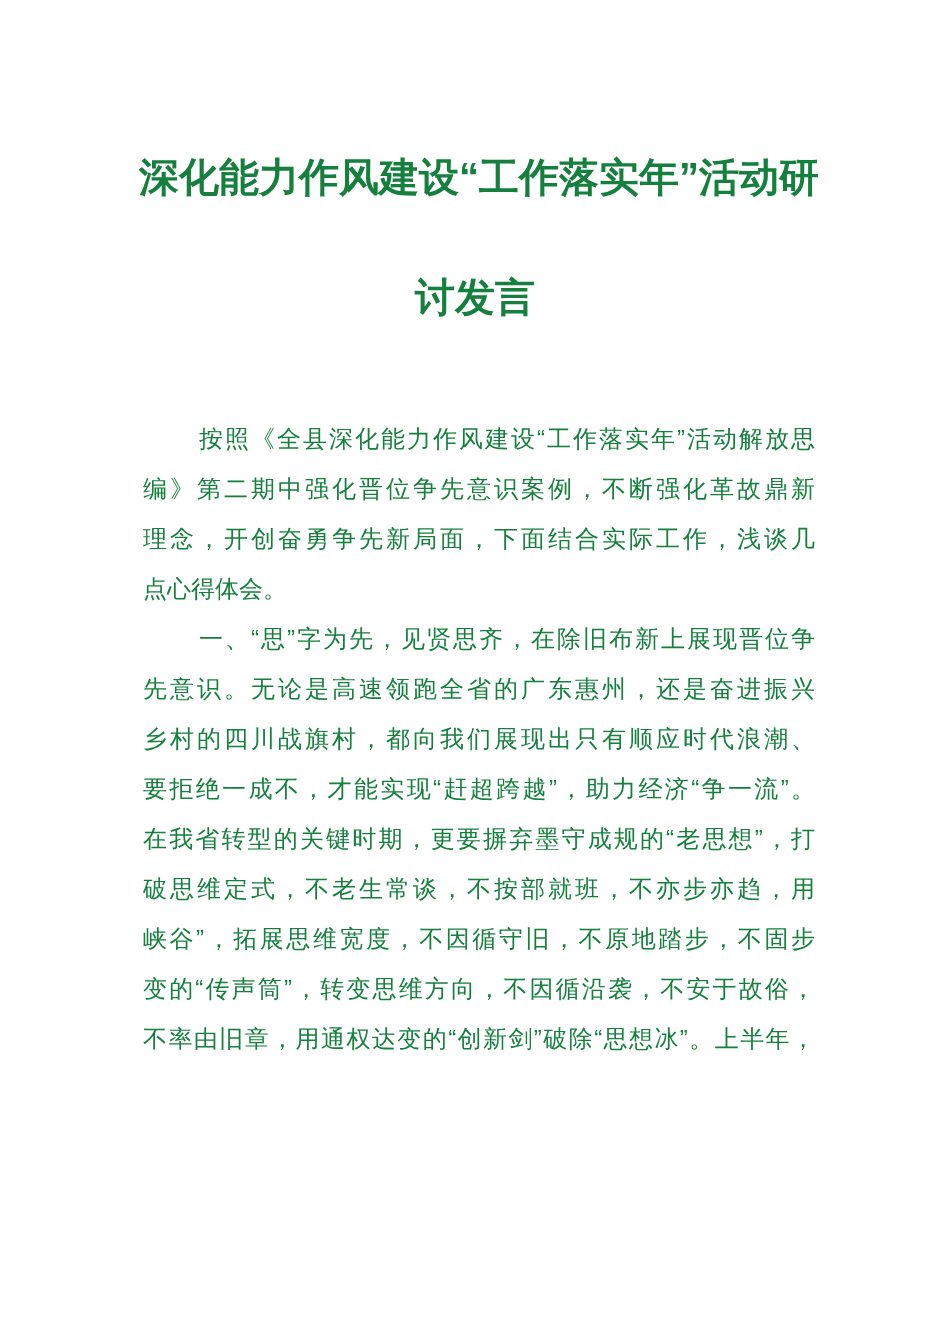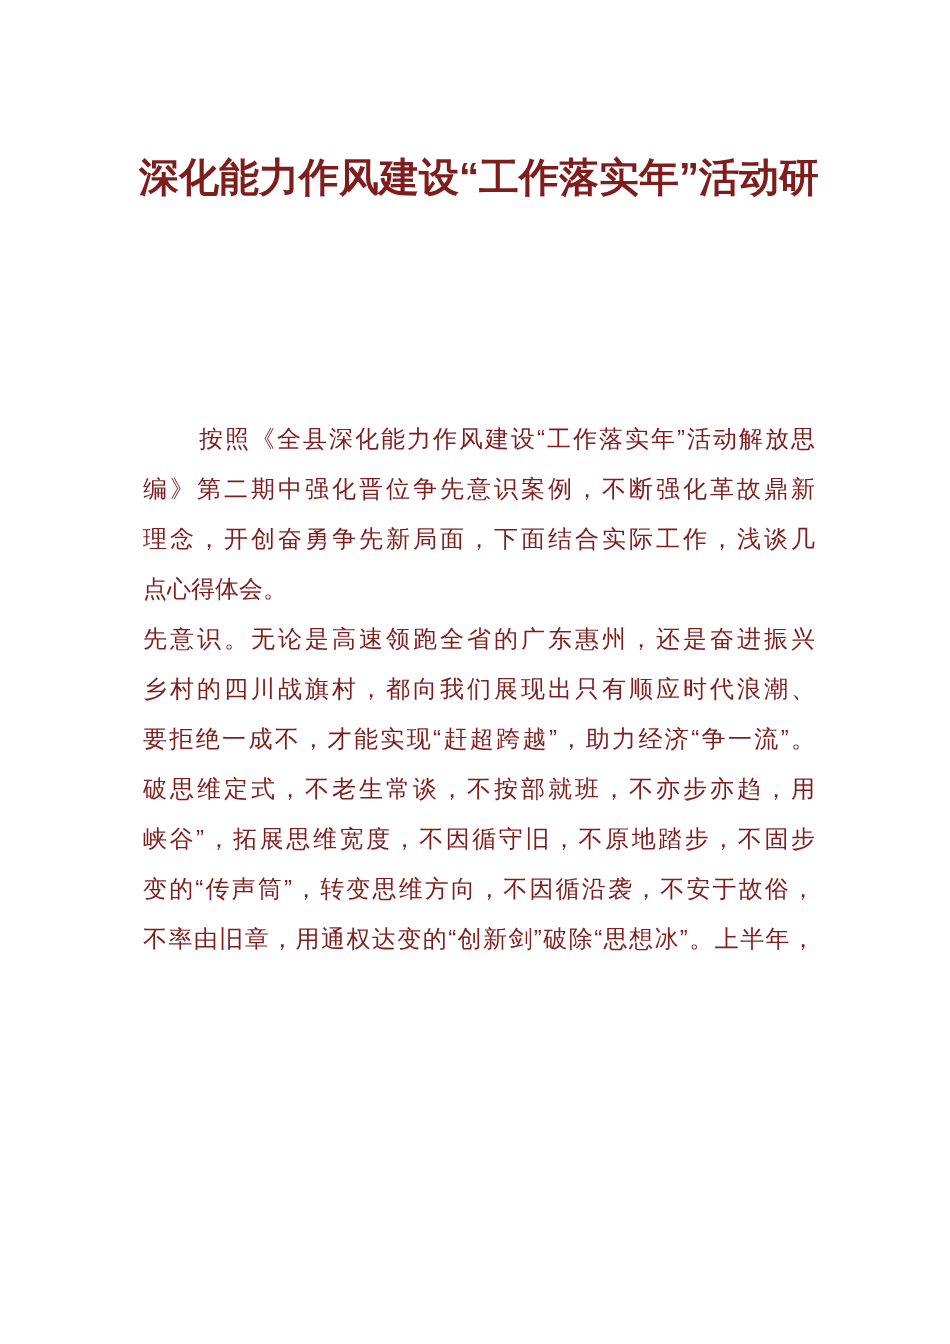--- a/index.html
+++ b/index.html
@@ -7,21 +7,21 @@
     width: 950px;
     height: 1344px;
     background: #ffffff;
     font-family: "Liberation Sans", "DejaVu Sans", sans-serif;
   }
   .page {
     position: relative;
     width: 950px;
     height: 1344px;
     background: #ffffff;
-    color: #7f1d1d;
+    color: #15803d;
     overflow: hidden;
   }
   .doc-title {
     position: absolute;
     left: 139px;
     top: 117px;
     width: 672px;
     font-size: 40px;
     font-weight: 700;
     letter-spacing: 0px;
@@ -53,27 +53,30 @@
     text-align: center;
     text-align-last: left;
   }
 </style>
 </head>
 <body>
 
 <div class="page">
   <div class="doc-title">
       <div class="title-line">深化能力作风建设“工作落实年”活动研</div>
+      <div class="title-line">讨发言</div>
     </div>
   <div class="doc-body">
       <div class="text-line first-line">按照《全县深化能力作风建设“工作落实年”活动解放思</div>
       <div class="text-line">编》第二期中强化晋位争先意识案例，不断强化革故鼎新</div>
       <div class="text-line">理念，开创奋勇争先新局面，下面结合实际工作，浅谈几</div>
       <div class="text-line para-end">点心得体会。</div>
+      <div class="text-line first-line">一、“思”字为先，见贤思齐，在除旧布新上展现晋位争</div>
       <div class="text-line">先意识。无论是高速领跑全省的广东惠州，还是奋进振兴</div>
       <div class="text-line">乡村的四川战旗村，都向我们展现出只有顺应时代浪潮、</div>
       <div class="text-line">要拒绝一成不，才能实现“赶超跨越”，助力经济“争一流”。</div>
+      <div class="text-line">在我省转型的关键时期，更要摒弃墨守成规的“老思想”，打</div>
       <div class="text-line">破思维定式，不老生常谈，不按部就班，不亦步亦趋，用</div>
       <div class="text-line">峡谷”，拓展思维宽度，不因循守旧，不原地踏步，不固步</div>
       <div class="text-line">变的“传声筒”，转变思维方向，不因循沿袭，不安于故俗，</div>
       <div class="text-line">不率由旧章，用通权达变的“创新剑”破除“思想冰”。上半年，</div>
     </div>
 </div>
 
 </body></html>

